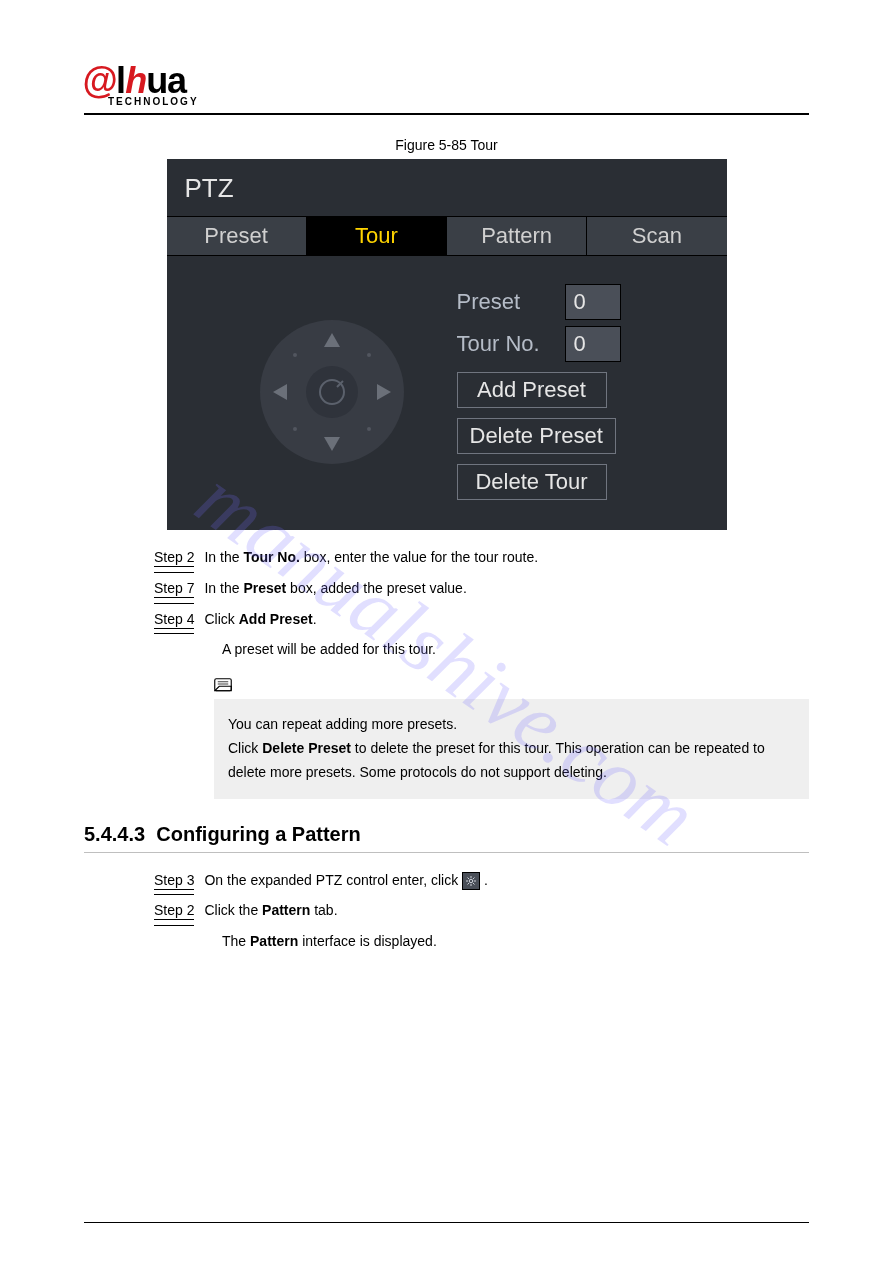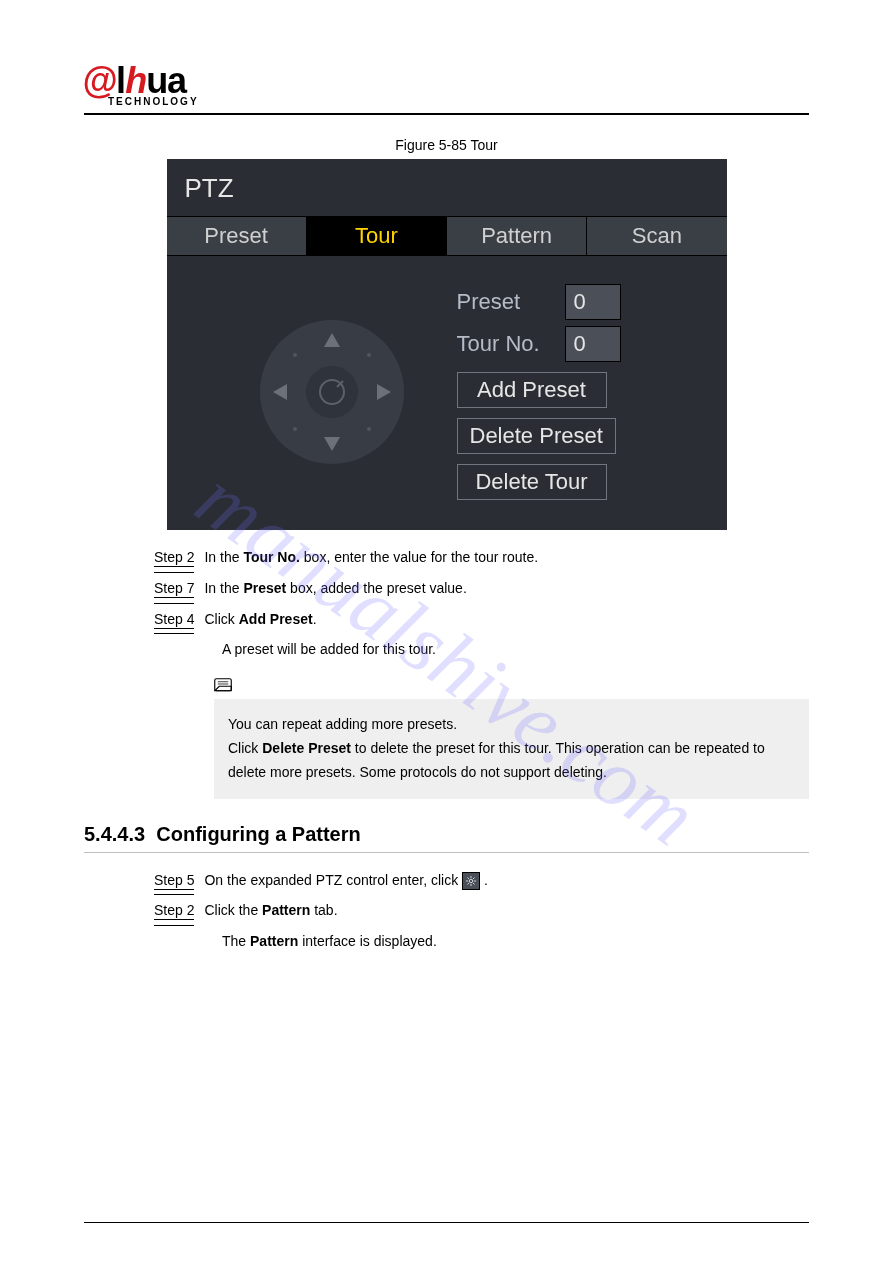--- a/index.html
+++ b/index.html
@@ -144,21 +144,21 @@
     <div>You can repeat adding more presets.</div>
     <div><span>Click </span><span class="bold" style="font-weight:700">Delete Preset</span><span> to delete the preset for this tour. This operation can be repeated to delete more presets. Some protocols do not support deleting.</span></div>
   </div>
 
   <div class="section-h">
     <span>5.4.4.3</span>&nbsp;&nbsp;<span>Configuring a Pattern</span>
   </div>
 
   <div class="steps" style="margin-left:70px;">
     <div class="step-row">
-      <div class="step-lbl"><span class="uline">Step 5</span><span class="uline2"></span></div>
+      <div class="step-lbl"><span class="uline">Step 3</span><span class="uline2"></span></div>
       <div class="step-txt">
         <span>On the expanded PTZ control enter, click </span>
         <span class="gear-inline">
           <svg viewBox="0 0 24 24">
               <circle cx="12" cy="12" r="3.5" fill="none" stroke="#cfd3da" stroke-width="2"></circle>
               <g stroke="#cfd3da" stroke-width="2">
                 <line x1="12" y1="2" x2="12" y2="6"></line>
                 <line x1="12" y1="18" x2="12" y2="22"></line>
                 <line x1="2" y1="12" x2="6" y2="12"></line>
                 <line x1="18" y1="12" x2="22" y2="12"></line>

